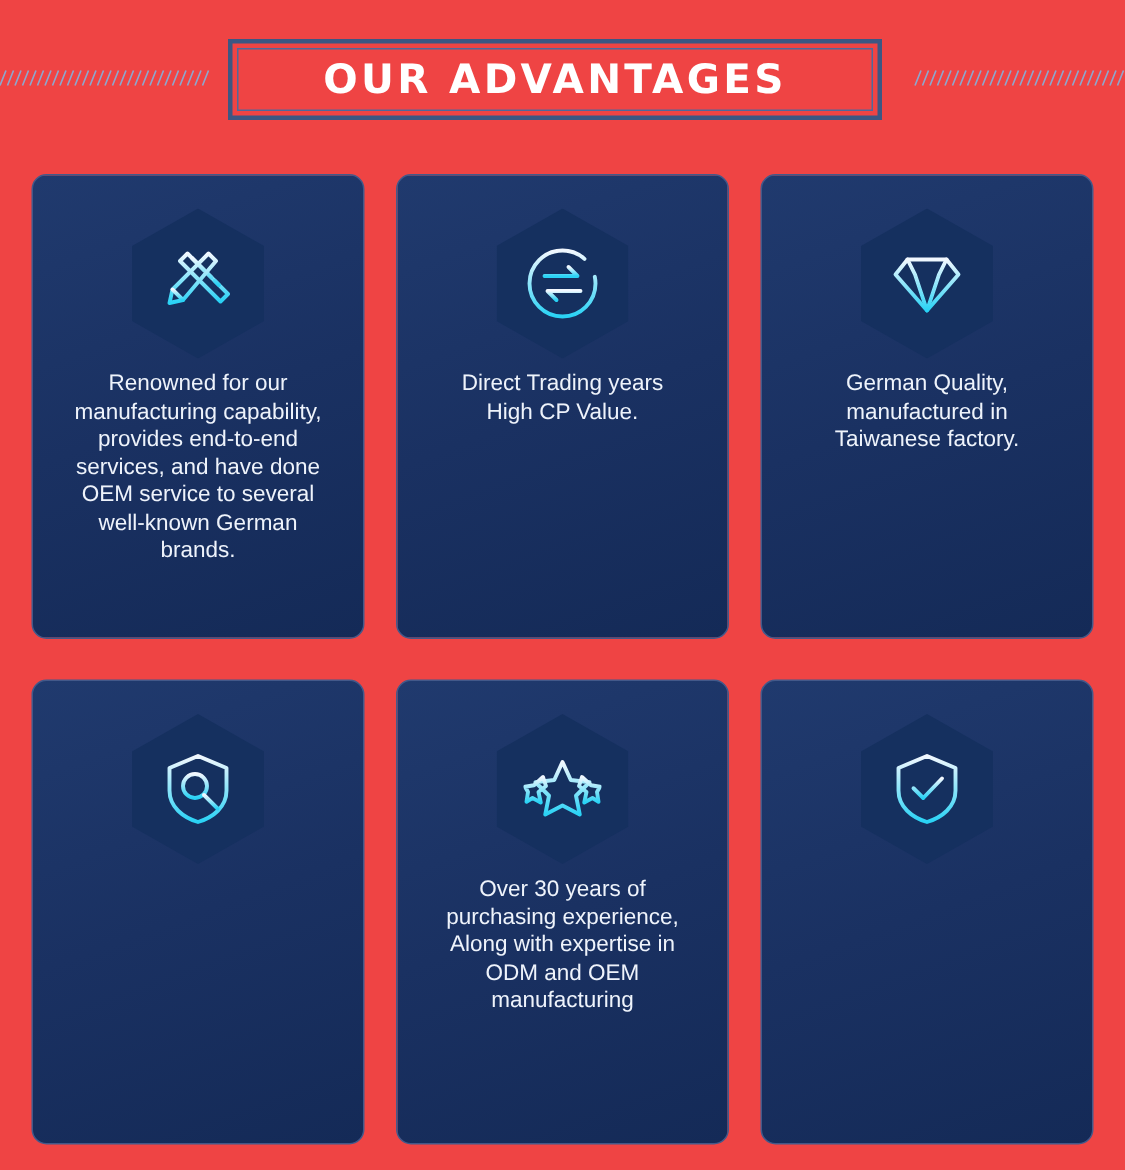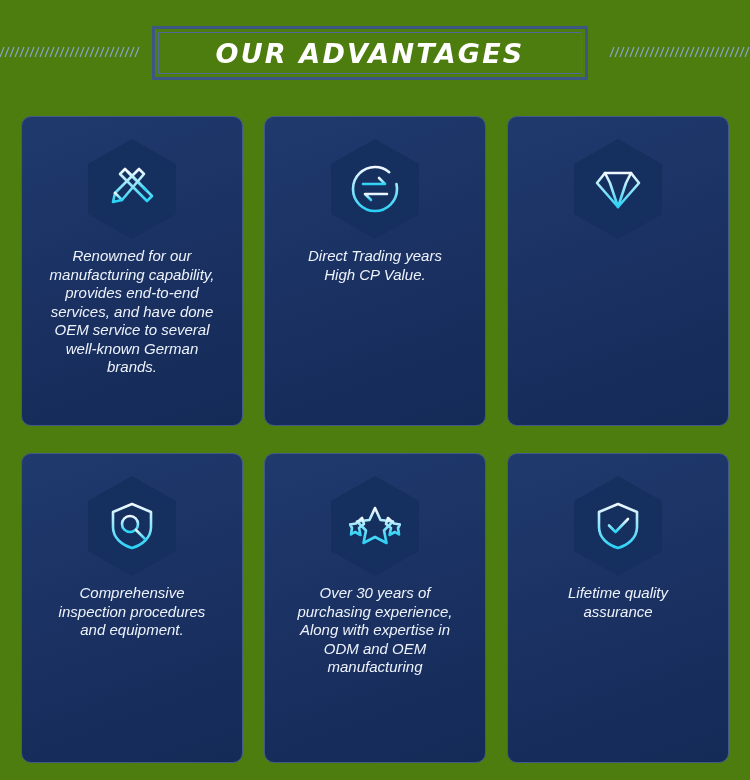--- a/index.html
+++ b/index.html
@@ -9,22 +9,21 @@
     height: 780px;
     background: #062153;
     font-family: "Liberation Sans", sans-serif;
     overflow: hidden;
   }
 
   .page {
     position: relative;
     width: 750px;
     height: 780px;
-    background: #4d7c0f;
-    font-style: italic;
+    background: #ef4444;
   }
 
   
   .header {
     position: relative;
     height: 100px;
     display: flex;
     align-items: center;
     justify-content: center;
   }
@@ -233,20 +232,23 @@
               </linearGradient>
             </defs>
             <g fill="none" stroke="url(#g3)" stroke-width="2.6" stroke-linejoin="round" stroke-linecap="round">
               <path d="M5 20 L13 10 L39 10 L47 20 L26 44 Z"></path>
               <path d="M5 20 H47"></path>
               <path d="M13 10 L18 20 L26 44 L34 20 L39 10"></path>
             </g>
           </svg>
         </div>
       </div>
+      <div class="card-text">German Quality,
+manufactured in
+Taiwanese factory.</div>
     </div>
 
     <div class="card">
       <div class="hex">
         <div class="hex-bg"></div>
         <div class="hex-icon">
           <svg viewBox="0 0 52 52">
             <defs>
               <linearGradient id="g4" x1="0" y1="0" x2="0" y2="1">
                 <stop offset="0%" stop-color="#f2f8ff"></stop>
@@ -254,23 +256,20 @@
               </linearGradient>
             </defs>
             <g fill="none" stroke="url(#g4)" stroke-width="2.6" stroke-linejoin="round" stroke-linecap="round">
               <path d="M26 4 L45 12 V27 C45 38 36 45 26 48 C16 45 7 38 7 27 V12 Z"></path>
               <circle cx="24" cy="24" r="8"></circle>
               <path d="M30 30 L39 39"></path>
             </g>
           </svg>
         </div>
       </div>
-      <div class="card-text">Comprehensive
-inspection procedures
-and equipment.</div>
     </div>
 
     <div class="card">
       <div class="hex">
         <div class="hex-bg"></div>
         <div class="hex-icon">
           <svg viewBox="0 0 52 52">
             <defs>
               <linearGradient id="g5" x1="0" y1="0" x2="0" y2="1">
                 <stop offset="0%" stop-color="#f2f8ff"></stop>
@@ -303,18 +302,16 @@
                 <stop offset="100%" stop-color="#29d2f5"></stop>
               </linearGradient>
             </defs>
             <g fill="none" stroke="url(#g6)" stroke-width="2.6" stroke-linejoin="round" stroke-linecap="round">
               <path d="M26 4 L45 12 V27 C45 38 36 45 26 48 C16 45 7 38 7 27 V12 Z"></path>
               <path d="M17 25.5 L23.5 32 L36 19"></path>
             </g>
           </svg>
         </div>
       </div>
-      <div class="card-text">Lifetime quality
-assurance</div>
     </div>
 
   </div>
 </div>
 
 </body></html>

